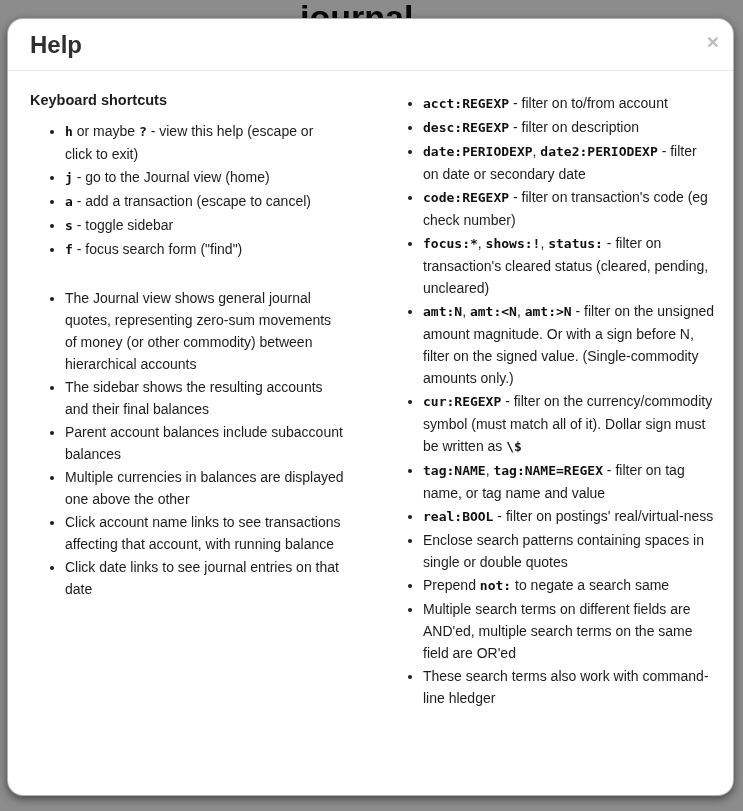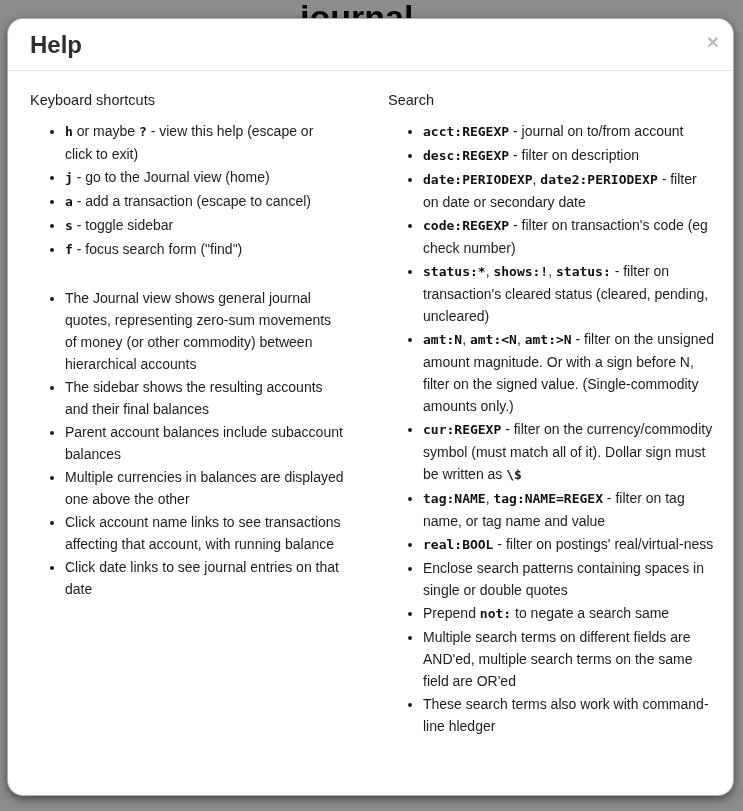--- a/index.html
+++ b/index.html
@@ -44,21 +44,21 @@
     color:#bcbcbc; cursor:pointer; border:none; background:none; padding:0;
     font-family:"Liberation Sans","DejaVu Sans",sans-serif;
   }
 
   .modal-body { display:flex; padding:21px 15px 10px 22px; box-sizing:border-box; }
   .col { box-sizing:border-box; }
   .col-left  { width:50%; padding-right:30px; }
   .col-right { width:50%; padding-left:14px; padding-right:2px; }
 
   .section-heading {
-    margin:0 0 12px 0; font-size:14.5px; font-weight:normal; color:#1d1d1d;
+    margin:0 0 12px 0; font-size:14.5px; font-weight:bold; color:#1d1d1d;
   }
   .help-list {
     margin:0 0 26px 0; padding:0 0 0 25px; list-style:disc;
   }
   .help-list li {
     font-size:14px; line-height:22px; color:#1d1d1d; margin:0 0 1px 10px;
   }
   .help-list code {
     font-family:"DejaVu Sans Mono","Liberation Mono",monospace;
     font-weight:bold; font-size:13px; color:#111111;
@@ -92,27 +92,26 @@
         <ul class="help-list">
           <li><span>The Journal view shows general journal quotes, representing zero-sum movements of money (or other commodity) between hierarchical accounts</span></li>
           <li><span>The sidebar shows the resulting accounts and their final balances</span></li>
           <li><span>Parent account balances include subaccount balances</span></li>
           <li><span>Multiple currencies in balances are displayed one above the other</span></li>
           <li><span>Click account name links to see transactions affecting that account, with running balance</span></li>
           <li><span>Click date links to see journal entries on that date</span></li>
         </ul>
       </div>
     <div class="col col-right">
-        <h4 class="section-heading">Search</h4>
         <ul class="help-list">
-          <li><code>acct:REGEXP</code><span> - journal on to/from account</span></li>
+          <li><code>acct:REGEXP</code><span> - filter on to/from account</span></li>
           <li><code>desc:REGEXP</code><span> - filter on description</span></li>
           <li><code>date:PERIODEXP</code><span>, </span><code>date2:PERIODEXP</code><span> - filter on date or secondary date</span></li>
           <li><code>code:REGEXP</code><span> - filter on transaction's code (eg check number)</span></li>
-          <li><code>status:*</code><span>, </span><code>shows:!</code><span>, </span><code>status:</code><span> - filter on transaction's cleared status (cleared, pending, uncleared)</span></li>
+          <li><code>focus:*</code><span>, </span><code>shows:!</code><span>, </span><code>status:</code><span> - filter on transaction's cleared status (cleared, pending, uncleared)</span></li>
           <li><code>amt:N</code><span>, </span><code>amt:&lt;N</code><span>, </span><code>amt:&gt;N</code><span> - filter on the unsigned amount magnitude. Or with a sign before N, filter on the signed value. (Single-commodity amounts only.)</span></li>
           <li><code>cur:REGEXP</code><span> - filter on the currency/commodity symbol (must match all of it). Dollar sign must be written as </span><code>\$</code></li>
           <li><code>tag:NAME</code><span>, </span><code>tag:NAME=REGEX</code><span> - filter on tag name, or tag name and value</span></li>
           <li><code>real:BOOL</code><span> - filter on postings' real/virtual-ness</span></li>
           <li><span>Enclose search patterns containing spaces in single or double quotes</span></li>
           <li><span>Prepend </span><code>not:</code><span> to negate a search same</span></li>
           <li><span>Multiple search terms on different fields are AND'ed, multiple search terms on the same field are OR'ed</span></li>
           <li><span>These search terms also work with command-line hledger</span></li>
         </ul>
       </div>

